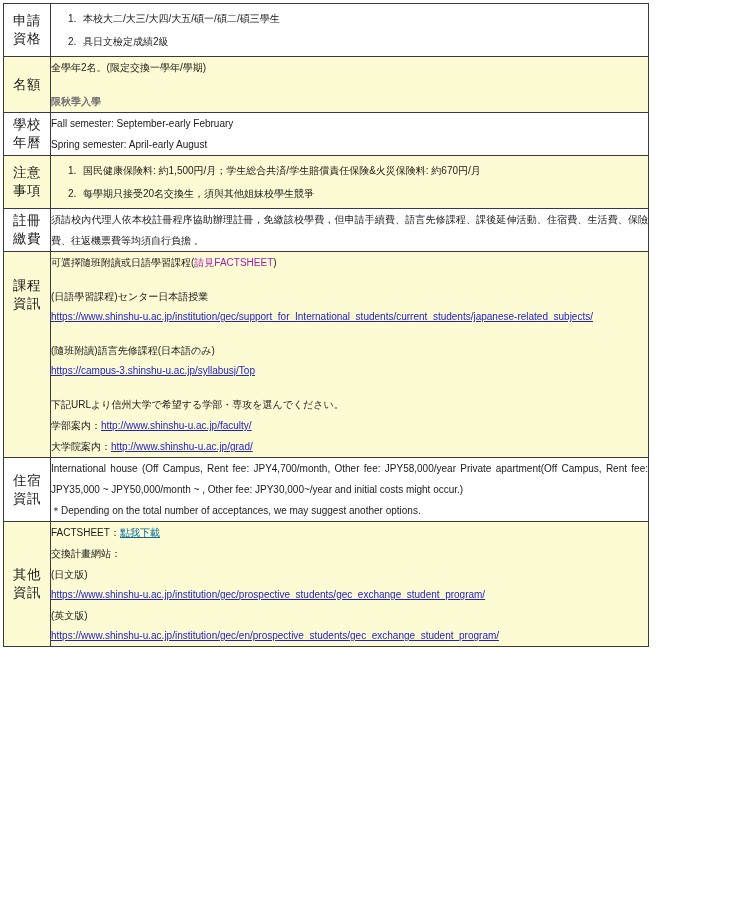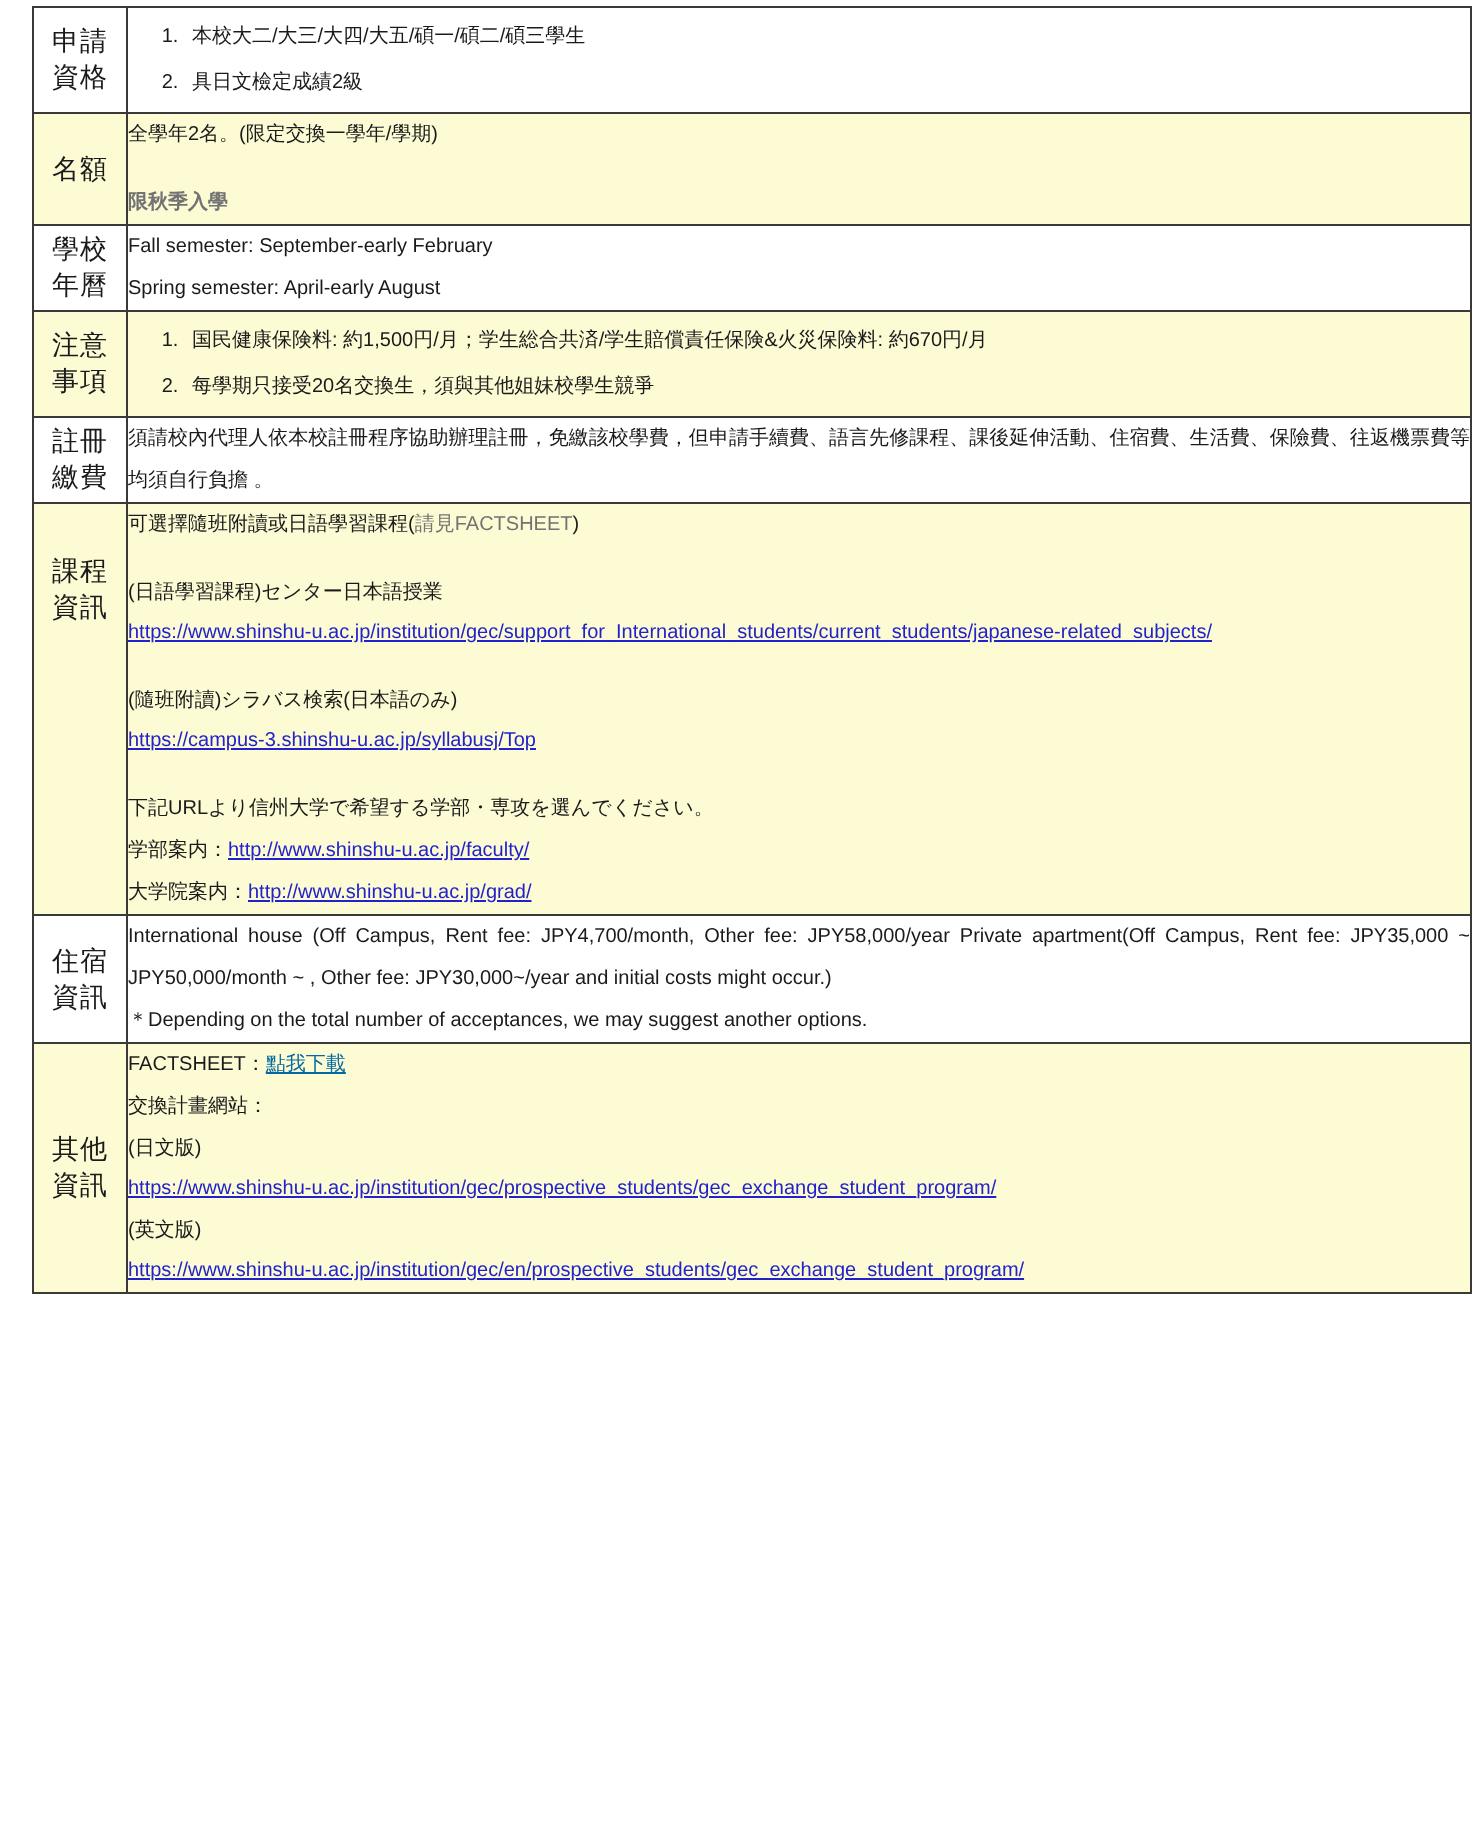--- a/index.html
+++ b/index.html
@@ -18,22 +18,22 @@
   .sheet {
     position: relative;
     width: 740px;
     height: 920px;
     background: #ffffff;
   }
 
   table.info-table {
     border-collapse: collapse;
     table-layout: fixed;
-    width: 720px;
-    margin-left: 16px;
+    width: 646px;
+    margin-left: 3px;
     margin-top: 3px;
     border: 1px solid #3a3a3a;
   }
 
   table.info-table td {
     border: 1px solid #3a3a3a;
     vertical-align: top;
     padding: 0;
   }
 
@@ -83,21 +83,21 @@
     line-height: 21px;
     text-align: justify;
   }
   .spacer { height: 13px; }
 
   .red-text {
     color: #737373;
     font-weight: 600;
   }
   .red-inline {
-    color: #737373;
+    color: #a21caf;
   }
 
   a.url-link, .url-link {
     color: #2222cc;
     text-decoration: underline;
     word-break: break-all;
     line-height: 20px;
   }
   .dl-link {
     color: #0369a1;
@@ -183,21 +183,21 @@
         <td class="content-cell row-yellow">
           <p class="line"><span>可選擇隨班附讀或日語學習課程(</span><span class="red-inline">請見FACTSHEET</span><span>)</span></p>
 
           <div class="spacer"></div>
 
           <p class="line">(日語學習課程)センター日本語授業</p>
           <a class="url-link" href="#">https://www.shinshu-u.ac.jp/institution/gec/support_for_International_students/current_students/japanese-related_subjects/</a>
 
           <div class="spacer"></div>
 
-          <p class="line">(隨班附讀)シラバス検索(日本語のみ)</p>
+          <p class="line">(隨班附讀)語言先修課程(日本語のみ)</p>
           <a class="url-link" href="#">https://campus-3.shinshu-u.ac.jp/syllabusj/Top</a>
 
           <div class="spacer"></div>
 
           <p class="line">下記URLより信州大学で希望する学部・専攻を選んでください。</p>
           <p class="line"><span>学部案内：</span><a class="url-link" href="#">http://www.shinshu-u.ac.jp/faculty/</a></p>
           <p class="line"><span>大学院案内：</span><a class="url-link" href="#">http://www.shinshu-u.ac.jp/grad/</a></p>
         </td>
       </tr>
 

